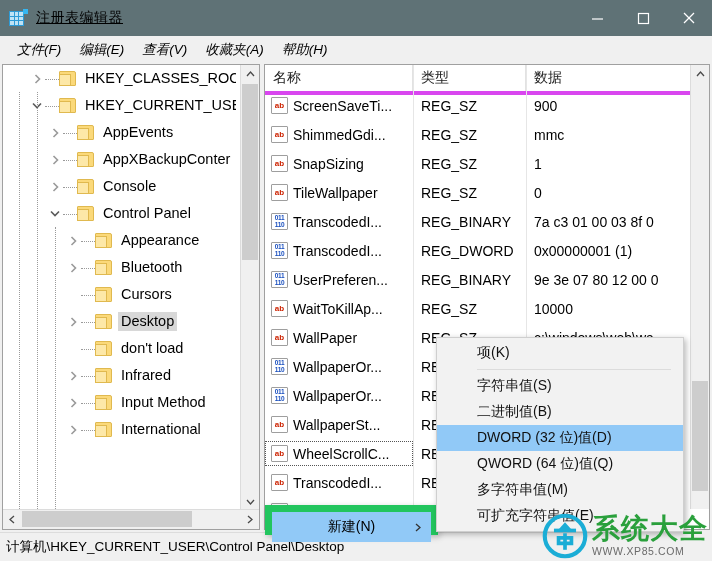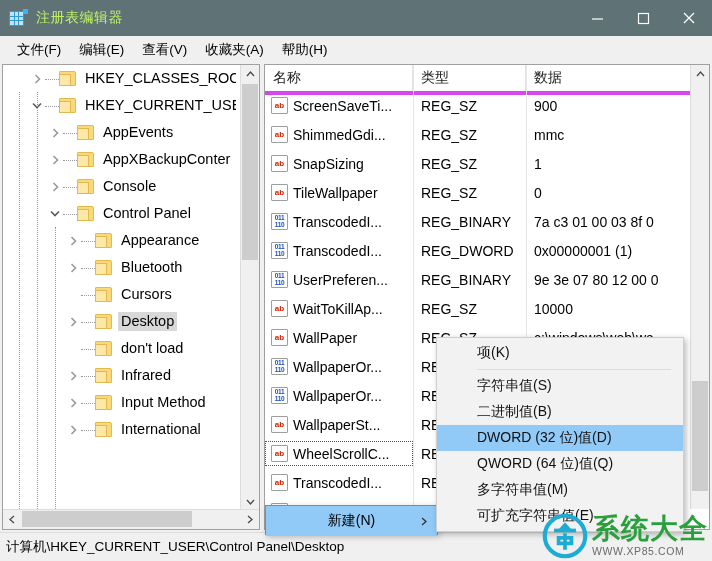--- a/index.html
+++ b/index.html
@@ -57,24 +57,25 @@
     display: block;
   }
   .app-icon .dot {
     position: absolute;
     right: -1px; top: 0px;
     width: 5px; height: 5px;
     background: #36b6f0;
   }
   .title-text {
     margin-left: 9px;
-    color: #bef264;
+    color: #000000;
     font-size: 14px;
     letter-spacing: 0.5px;
     white-space: nowrap;
+    text-decoration: underline;
   }
   .win-buttons {
     position: absolute;
     right: 0; top: 0;
     height: 36px;
     display: flex;
   }
   .win-btn {
     width: 46px; height: 36px;
     display: flex;
@@ -86,20 +87,21 @@
   
   .menubar {
     position: absolute;
     left: 0; top: 36px;
     width: 712px; height: 28px;
     background: #f0f0f0;
     display: flex;
     align-items: center;
     padding-left: 8px;
     box-sizing: border-box;
+    font-style: italic;
   }
   .menu-item {
     padding: 3px 9px;
     font-size: 13.5px;
     color: #000;
     white-space: nowrap;
   }
 
   
   .tree-pane {
@@ -391,21 +393,21 @@
   }
   .submenu-arrow {
     position: absolute;
     right: 10px;
     top: 50%;
     transform: translateY(-50%);
   }
   .new-menu {
     position: absolute;
     background: #1d4ed8;
-    border: 1px solid #22c55e;
+    border: 7px solid #22c55e;
     box-shadow: 2px 2px 6px rgba(0,0,0,0.25);
     z-index: 49;
     box-sizing: border-box;
   }
   .new-item {
     height: 28px;
     display: flex;
     align-items: center;
     justify-content: center;
     font-size: 14px;

